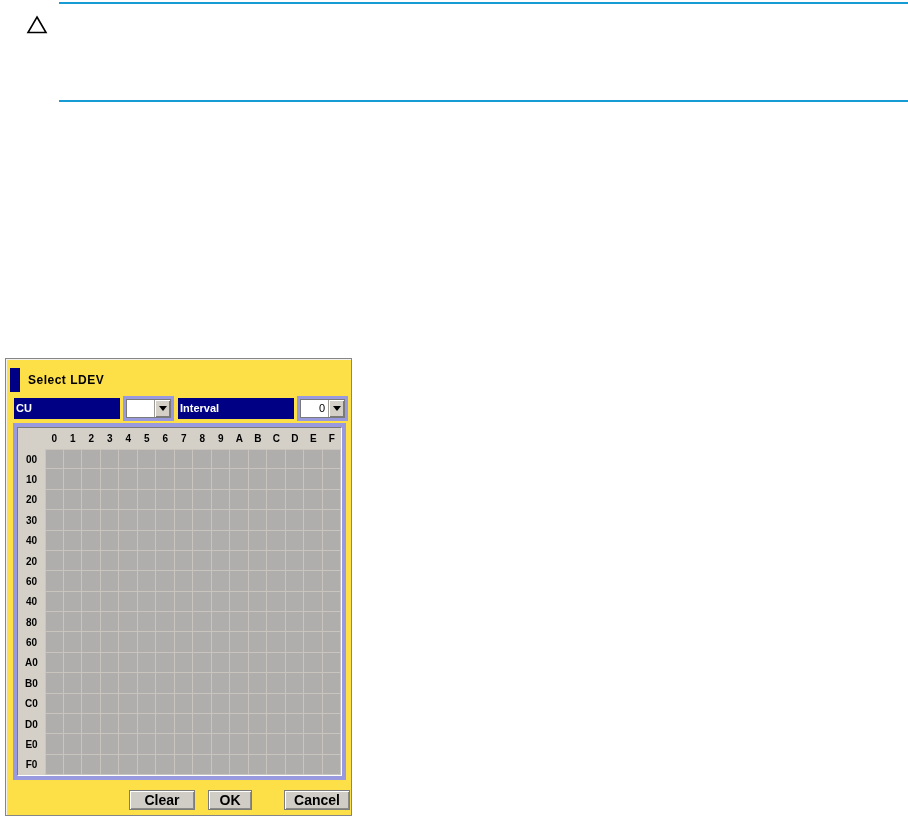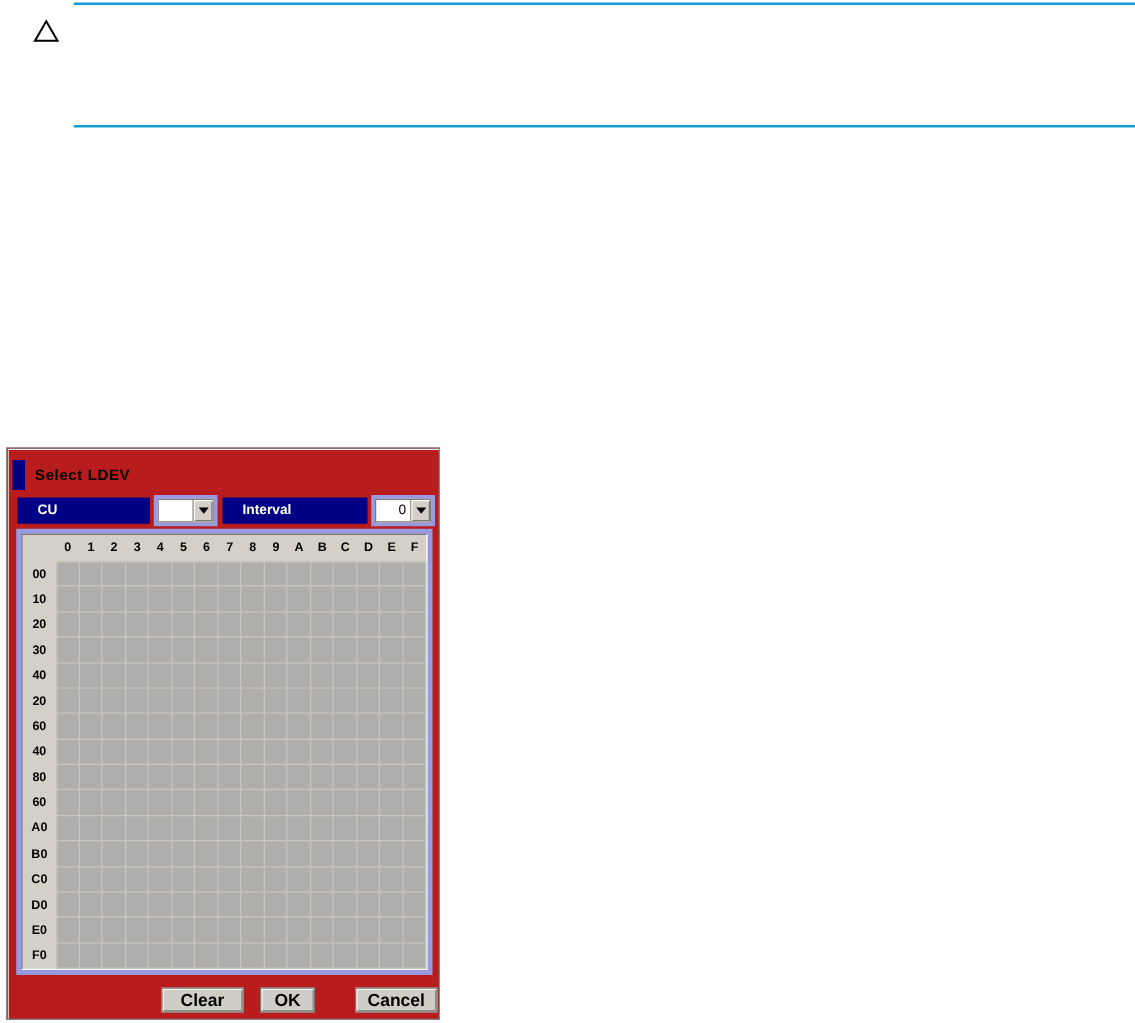--- a/index.html
+++ b/index.html
@@ -8,29 +8,29 @@
     font-family:"Liberation Sans", sans-serif;color:#000;
   }
   
   .rule{position:absolute;left:59px;width:849px;height:2px;background:#169bd5;}
   .rule.top{top:2px;}
   .rule.bottom{top:100px;}
   .caution{position:absolute;left:26px;top:15px;width:22px;height:20px;}
   
   .dialog{
     position:absolute;left:5px;top:358px;width:347px;height:458px;
-    background:#b91c1c;border:1px solid #868686;
+    background:#fde047;border:1px solid #868686;
     box-shadow:inset 1px 1px 0 #f2f1ed;box-sizing:border-box;
   }
   .title-row{position:absolute;left:4px;top:9px;display:flex;align-items:center;}
   .title-block{width:10px;height:24px;background:#000084;}
   .title-text{margin-left:8px;font-size:12px;font-weight:bold;letter-spacing:0.5px;}
   .navy-bar{
     position:absolute;top:39px;height:21px;background:#000084;color:#ffffff;
-    font-size:11px;font-weight:bold;line-height:21px;padding-left:16px;box-sizing:border-box;
+    font-size:11px;font-weight:bold;line-height:21px;padding-left:2px;box-sizing:border-box;
   }
   .navy-bar.cu{left:8px;width:106px;}
   .navy-bar.interval{left:172px;width:116px;}
   .combo{
     position:absolute;top:37px;height:25px;width:51px;background:#9999e0;
     padding:3px;box-sizing:border-box;
   }
   .combo.cu{left:117px;}
   .combo.interval{left:291px;}
   .combo-inner{

